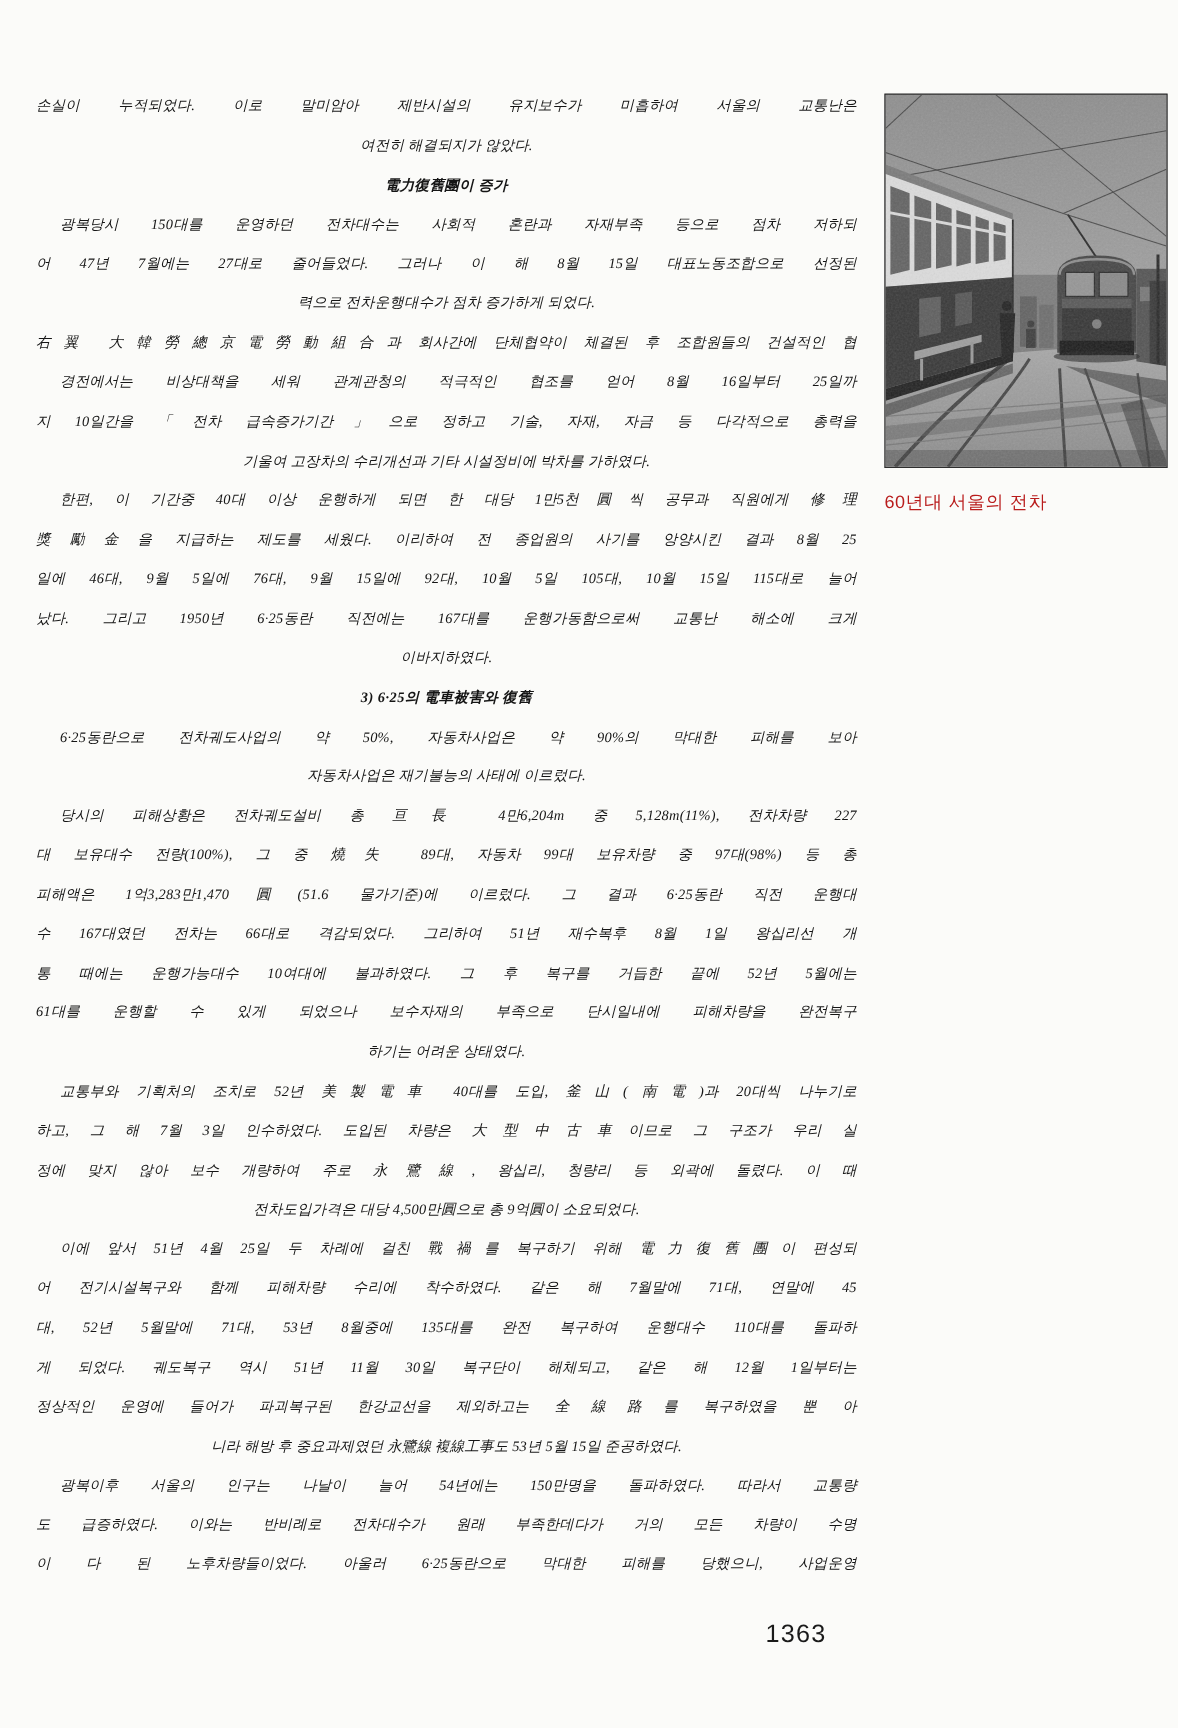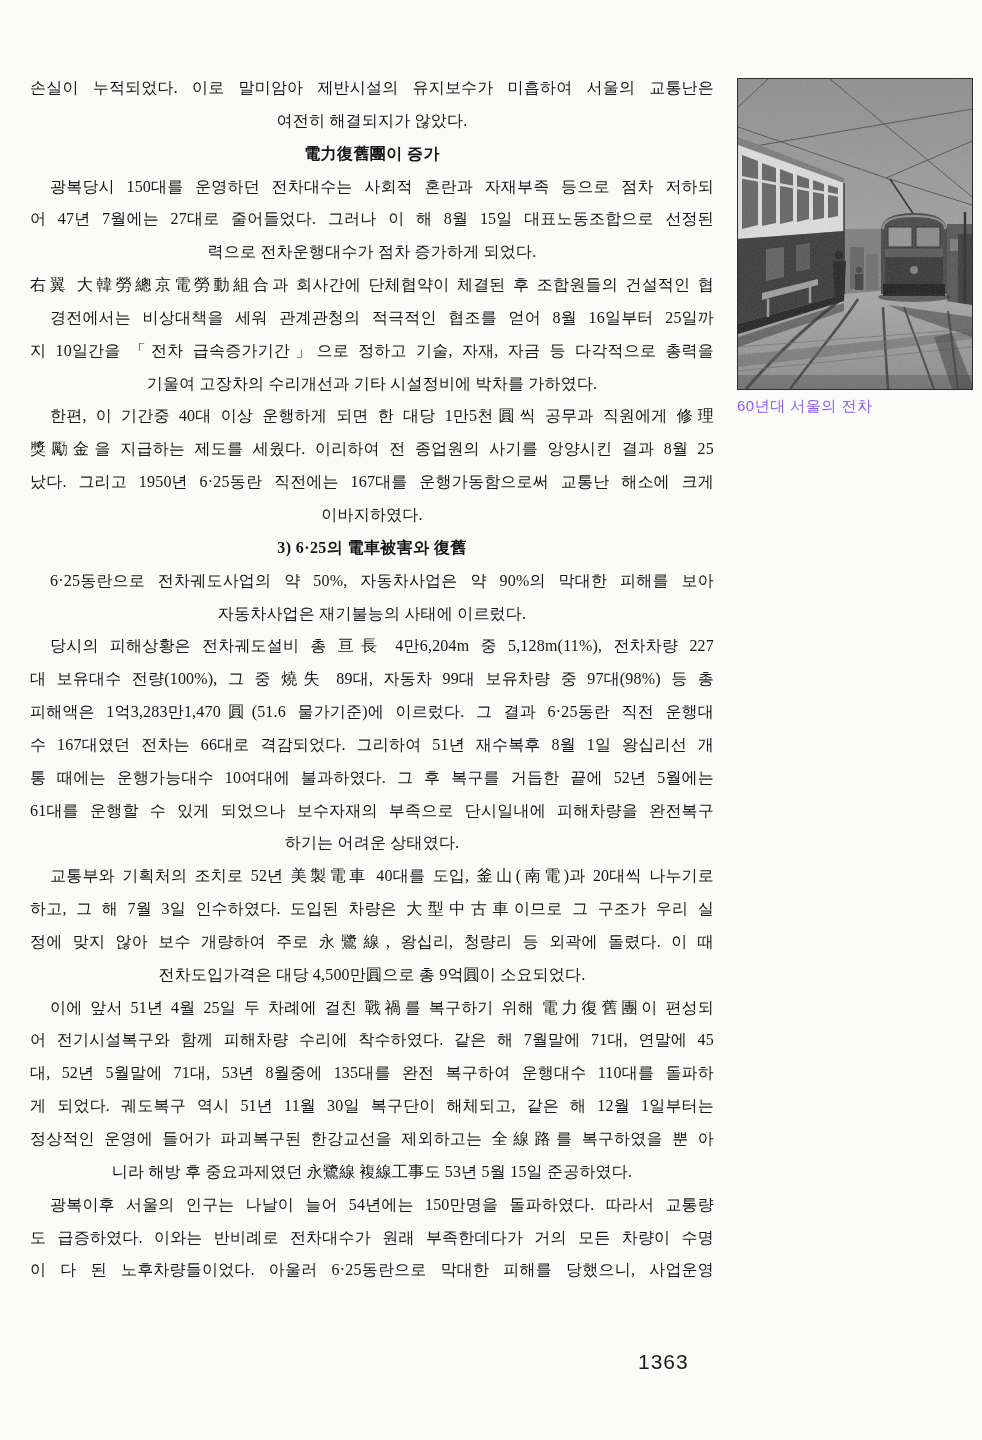--- a/index.html
+++ b/index.html
@@ -9,48 +9,49 @@
     position:relative;
     font-family:"Liberation Serif","DejaVu Serif",serif;
     color:#151515;
     overflow:hidden;
   }
   .page{position:absolute;inset:0;}
   .text-col{
     position:absolute;left:30px;top:72px;width:684px;
   }
   .line{
-    font-size:16px;
+    font-size:12px;
     height:32.85px;
     line-height:32.85px;
     letter-spacing:0.2px;
     word-break:keep-all;
     overflow:visible;
     white-space:nowrap;
+    font-style:italic;
   }
   .j{ text-align:justify; text-align-last:justify; white-space:normal; }
   .e{ text-align:center; }
   .h{ font-weight:bold; letter-spacing:0.4px; }
   .ind{ text-indent:20px; }
 
   figure.photo-block{
     position:absolute;left:737px;top:78px;width:236px;margin:0;
   }
   .photo{
     width:236px;height:312px;
     border:1px solid #2e2e2e;
     box-sizing:border-box;
     background:#9a9a9a;
   }
   .photo svg{display:block;width:100%;height:100%;}
   figcaption{
-    margin-top:7px;
+    margin-top:19px;
     font-family:"Liberation Sans","DejaVu Sans",sans-serif;
     font-size:15px;
-    color:#8b5cf6;
+    color:#b91c1c;
     letter-spacing:0.5px;
   }
   .page-number{
     position:absolute;left:638px;top:1350px;
     font-family:"Liberation Sans","DejaVu Sans",sans-serif;
     font-size:21px;color:#1a1a1a;letter-spacing:1px;
   }
 </style>
 </head>
 <body>
@@ -63,20 +64,21 @@
     <div class="line h e">電力復舊團이 증가</div>
     <div class="line j ind">광복당시 150대를 운영하던 전차대수는 사회적 혼란과 자재부족 등으로 점차 저하되</div>
     <div class="line j">어 47년 7월에는 27대로 줄어들었다. 그러나 이 해 8월 15일 대표노동조합으로 선정된</div>
     <div class="line e">력으로 전차운행대수가 점차 증가하게 되었다.</div>
     <div class="line j">右翼 大韓勞總京電勞動組合과 회사간에 단체협약이 체결된 후 조합원들의 건설적인 협</div>
     <div class="line j ind">경전에서는 비상대책을 세워 관계관청의 적극적인 협조를 얻어 8월 16일부터 25일까</div>
     <div class="line j">지 10일간을 「전차 급속증가기간」으로 정하고 기술, 자재, 자금 등 다각적으로 총력을</div>
     <div class="line e">기울여 고장차의 수리개선과 기타 시설정비에 박차를 가하였다.</div>
     <div class="line j ind">한편, 이 기간중 40대 이상 운행하게 되면 한 대당 1만5천圓씩 공무과 직원에게 修理</div>
     <div class="line j">獎勵金을 지급하는 제도를 세웠다. 이리하여 전 종업원의 사기를 앙양시킨 결과 8월 25</div>
+    <div class="line j">일에 46대, 9월 5일에 76대, 9월 15일에 92대, 10월 5일 105대, 10월 15일 115대로 늘어</div>
     <div class="line j">났다. 그리고 1950년 6·25동란 직전에는 167대를 운행가동함으로써 교통난 해소에 크게</div>
     <div class="line e">이바지하였다.</div>
     <div class="line h e">3) 6·25의 電車被害와 復舊</div>
     <div class="line j ind">6·25동란으로 전차궤도사업의 약 50%, 자동차사업은 약 90%의 막대한 피해를 보아</div>
     <div class="line e">자동차사업은 재기불능의 사태에 이르렀다.</div>
     <div class="line j ind">당시의 피해상황은 전차궤도설비 총 亘長 4만6,204m 중 5,128m(11%), 전차차량 227</div>
     <div class="line j">대 보유대수 전량(100%), 그 중 燒失 89대, 자동차 99대 보유차량 중 97대(98%) 등 총</div>
     <div class="line j">피해액은 1억3,283만1,470圓(51.6 물가기준)에 이르렀다. 그 결과 6·25동란 직전 운행대</div>
     <div class="line j">수 167대였던 전차는 66대로 격감되었다. 그리하여 51년 재수복후 8월 1일 왕십리선 개</div>
     <div class="line j">통 때에는 운행가능대수 10여대에 불과하였다. 그 후 복구를 거듭한 끝에 52년 5월에는</div>

